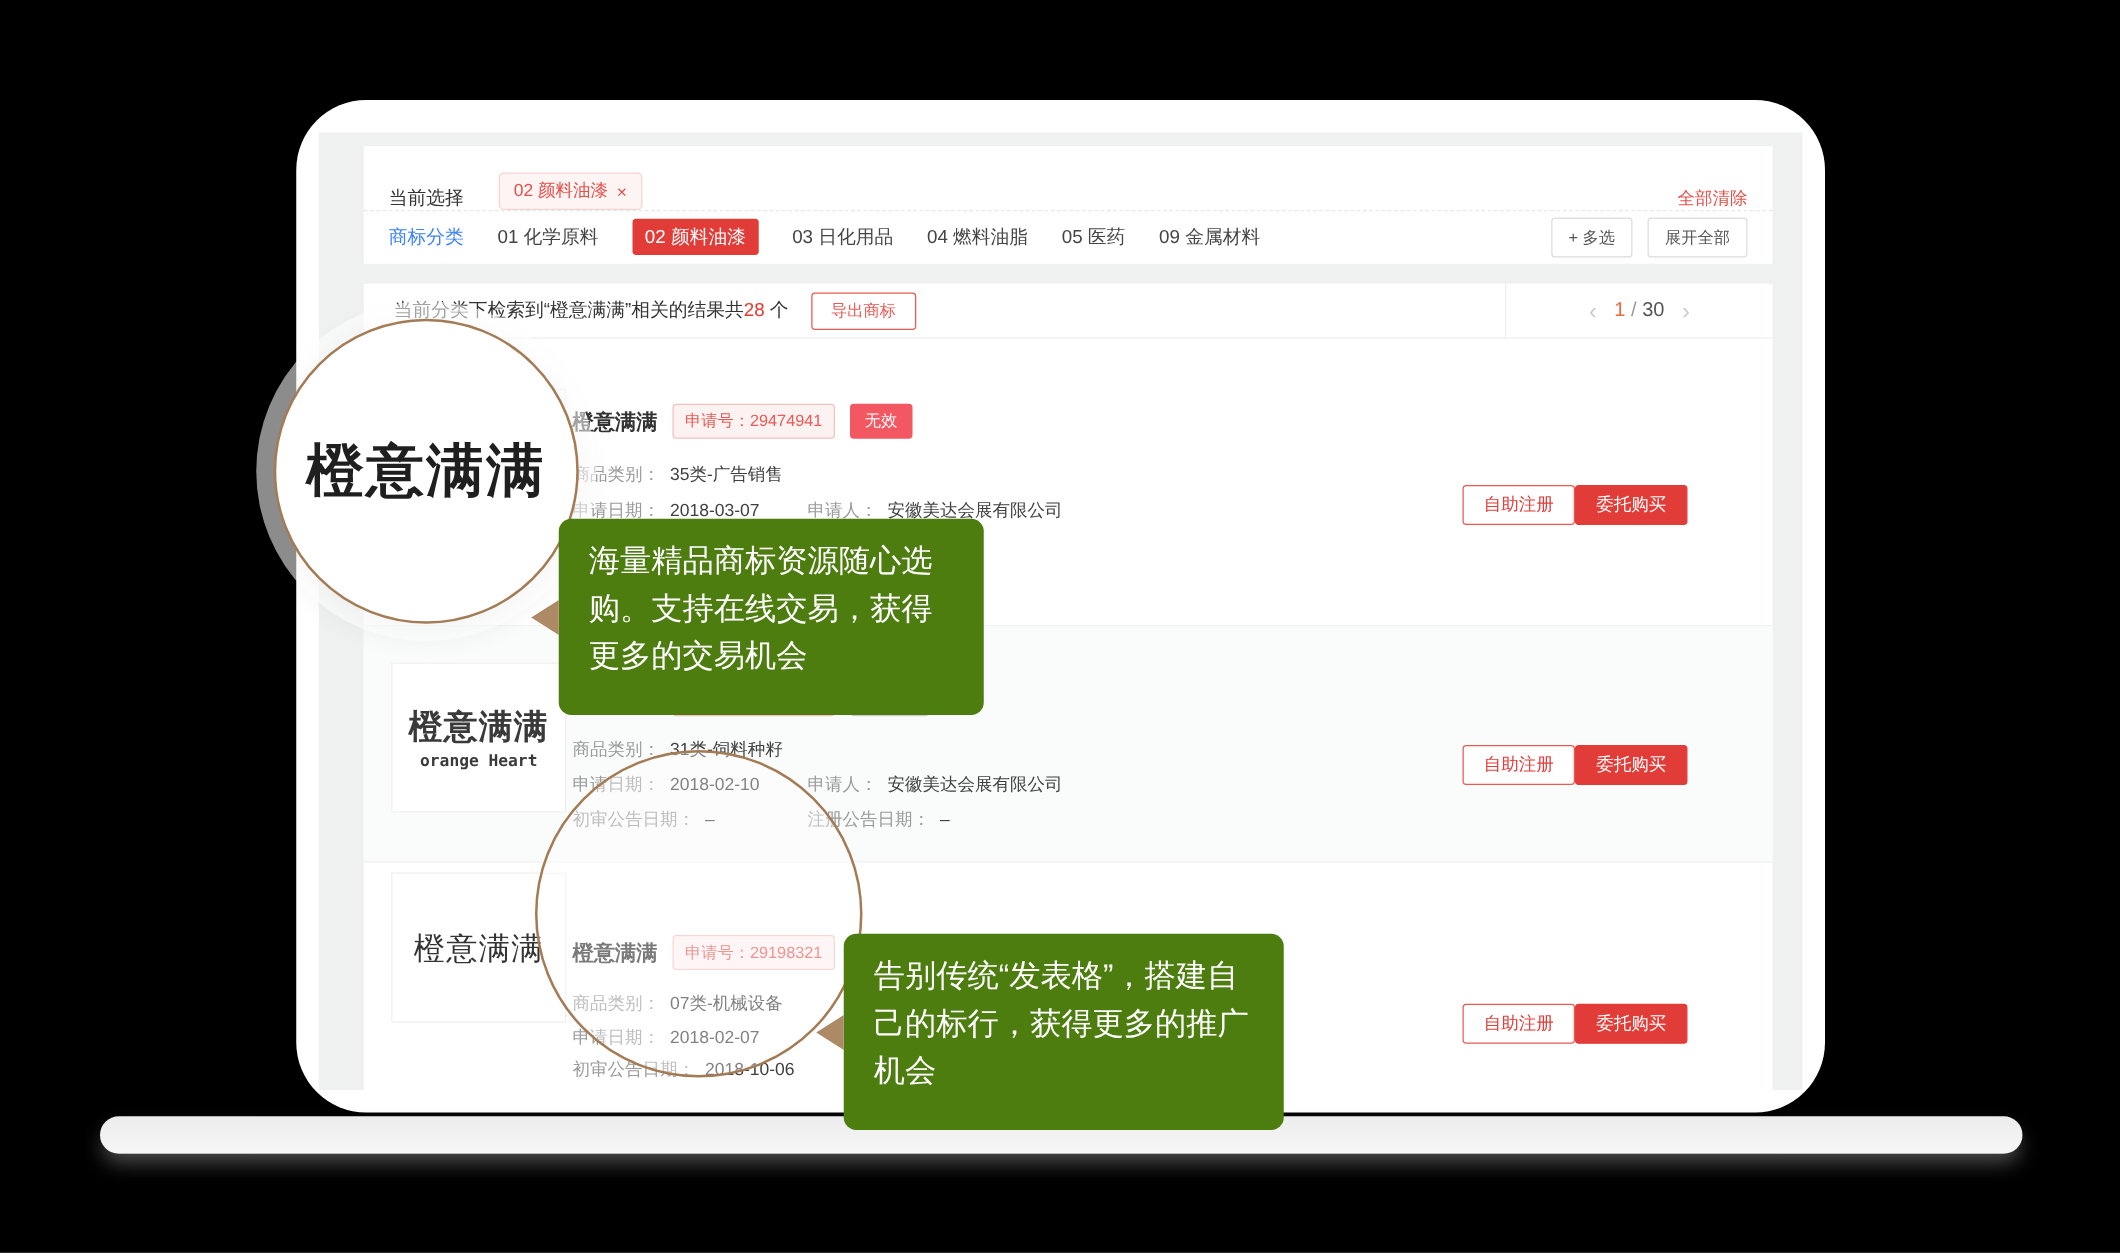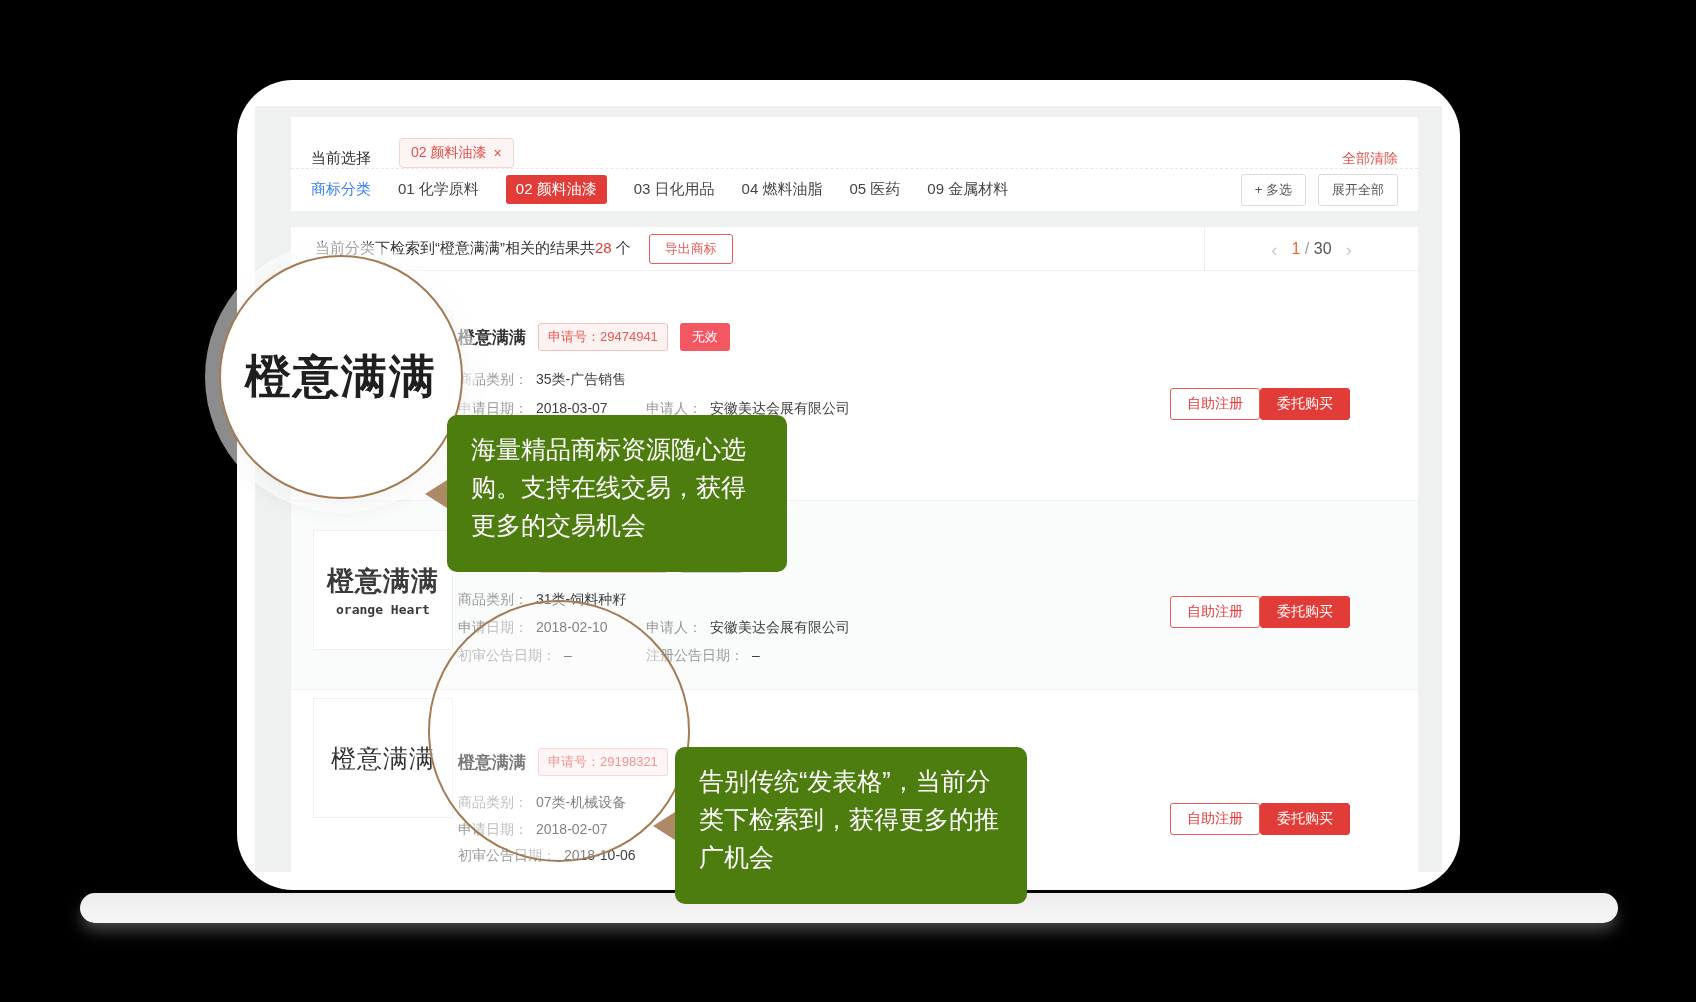--- a/index.html
+++ b/index.html
@@ -214,16 +214,16 @@
       </div>
     </div>
   </div>
 
   <div class="magnifier-1">
     <span class="big-mark">橙意满满</span>
   </div>
   <div class="magnifier-2"></div>
 
   <div class="tooltip tooltip-1">海量精品商标资源随心选购。支持在线交易，获得更多的交易机会</div>
-  <div class="tooltip tooltip-2">告别传统“发表格”，当前分类下检索到，获得更多的推广机会</div>
+  <div class="tooltip tooltip-2">告别传统“发表格”，搭建自己的标行，获得更多的推广机会</div>
 
   <div class="base-bar"></div>
 </div>
 
 </body></html>

